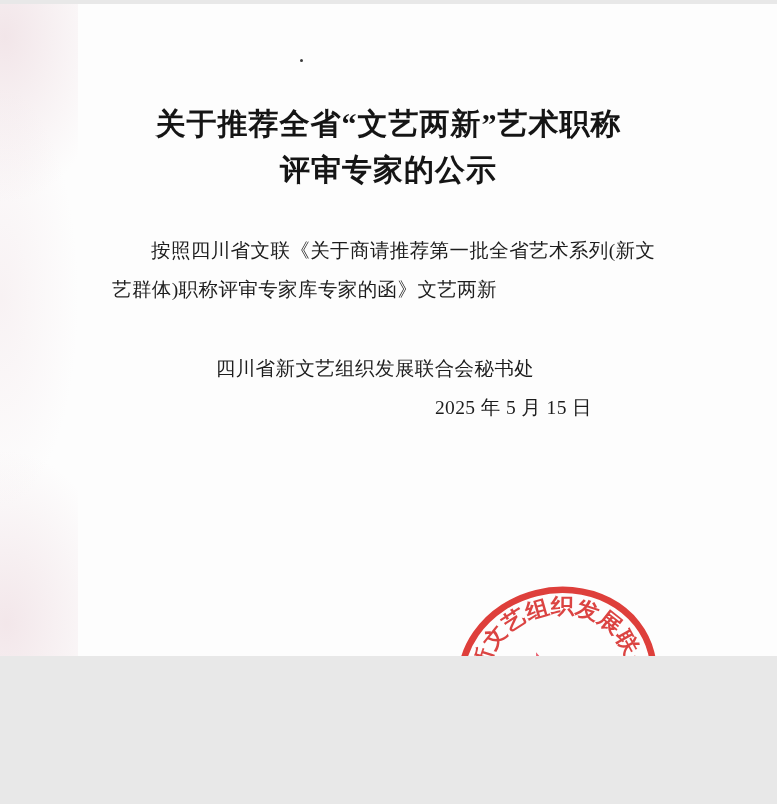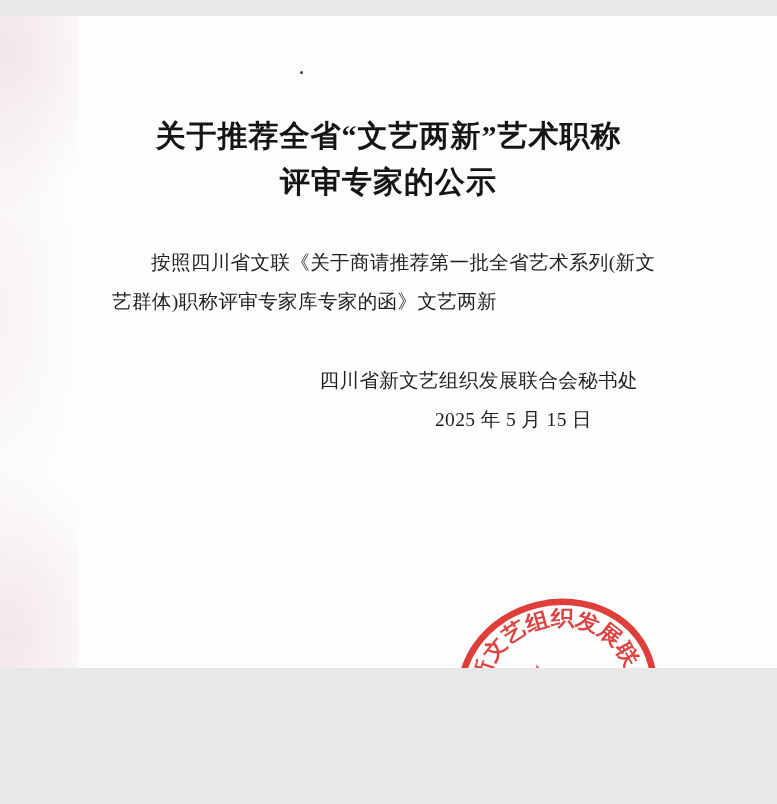--- a/index.html
+++ b/index.html
@@ -1,19 +1,19 @@
 <!DOCTYPE html>
 <html><head>
 <meta charset="utf-8">
 <style>
   html,body{margin:0;padding:0;background:#e8e8e8;}
   .page{
     position:relative;
     width:777px;height:652px;
-    margin:16px auto;
+    margin:4px auto;
     background:#fdfdfd;
     overflow:hidden;
     font-family:"Liberation Serif","DejaVu Serif",serif;
     color:#1d1d1d;
   }
   
   .noise-left{
     position:absolute;left:0;top:0;width:78px;height:100%;
     background:
       radial-gradient(150px 230px at 6% 5%,  rgba(221,184,194,.34), rgba(221,184,194,0) 72%),
@@ -38,21 +38,21 @@
     font-size:19.5px;line-height:38.5px;
     letter-spacing:0.4px;
   }
   .para{
     margin:0;text-indent:2em;white-space:pre-line;
   }
   .name-list{
     margin:40px 0 0 0;text-indent:2em;white-space:pre;
   }
   .signature{
-    margin:41px 0 0 0;text-align:right;padding-right:28px;white-space:pre;
+    margin:41px 0 0 0;text-align:center;padding-right:28px;white-space:pre;
   }
   .date-line{
     margin:0;text-align:right;padding-right:74px;white-space:pre;
   }
   .seal{
     position:absolute;left:452px;top:577px;width:210px;height:190px;
     mix-blend-mode:multiply;opacity:.88;
     pointer-events:none;
   }
   .seal text{font-family:"Liberation Serif","DejaVu Serif",serif;}

